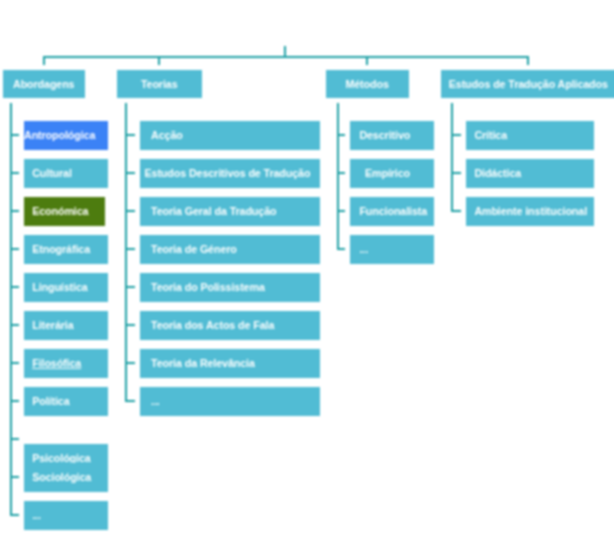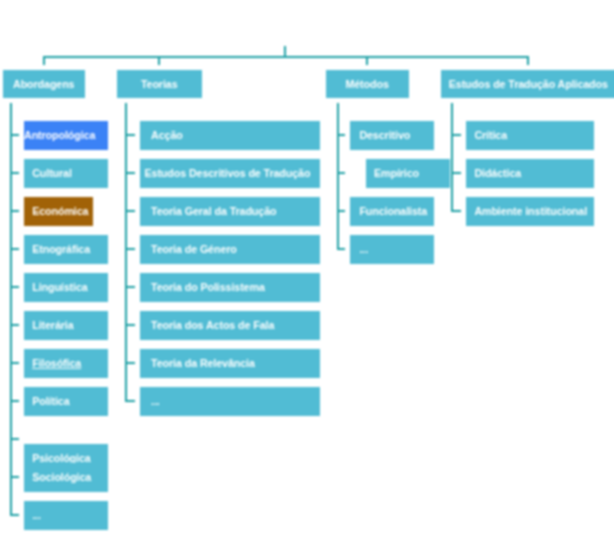--- a/index.html
+++ b/index.html
@@ -68,21 +68,21 @@
     <div class="leaves">
       <div class="stub" style="left: 9.6px; top: 134.45px; width: 9.8px; height: 2px; background: rgb(28, 159, 164);"></div>
       <div class="node leaf" style="left: 24px; top: 121.3px; width: 83.8px; height: 28.3px; padding-left: 0; background: #3b82f6; color: rgb(255, 255, 255);">
           <span>Antropológica</span>
         </div>
       <div class="stub" style="left: 9.6px; top: 172.45px; width: 9.8px; height: 2px; background: rgb(28, 159, 164);"></div>
       <div class="node leaf" style="left: 24px; top: 159.3px; width: 83.8px; height: 28.3px; padding-left: 8.2px; background: rgb(81, 188, 212); color: rgb(255, 255, 255);">
           <span>Cultural</span>
         </div>
       <div class="stub" style="left: 9.6px; top: 210.45px; width: 9.8px; height: 2px; background: rgb(28, 159, 164);"></div>
-      <div class="node leaf" style="left: 24px; top: 197.3px; width: 69px; height: 28.3px; padding-left: 8.2px; background: #a16207; color: rgb(255, 255, 255);">
+      <div class="node leaf" style="left: 24px; top: 197.3px; width: 81px; height: 28.3px; padding-left: 8.2px; background: #4d7c0f; color: rgb(255, 255, 255);">
           <span>Económica</span>
         </div>
       <div class="stub" style="left: 9.6px; top: 248.45px; width: 9.8px; height: 2px; background: rgb(28, 159, 164);"></div>
       <div class="node leaf" style="left: 24px; top: 235.3px; width: 83.8px; height: 28.3px; padding-left: 8.2px; background: rgb(81, 188, 212); color: rgb(255, 255, 255);">
           <span>Etnográfica</span>
         </div>
       <div class="stub" style="left: 9.6px; top: 286.45px; width: 9.8px; height: 2px; background: rgb(28, 159, 164);"></div>
       <div class="node leaf" style="left: 24px; top: 273.3px; width: 83.8px; height: 28.3px; padding-left: 8.2px; background: rgb(81, 188, 212); color: rgb(255, 255, 255);">
           <span>Linguística</span>
         </div>
@@ -156,21 +156,21 @@
     <div class="node branch" style="left: 325.6px; top: 69.7px; width: 83px; height: 28.7px; background: rgb(81, 188, 212); color: rgb(255, 255, 255);">
         <span>Métodos</span>
       </div>
     <div class="trunk" style="left: 336.6px; top: 103px; width: 2px; height: 147.45px; background: rgb(28, 159, 164);"></div>
     <div class="leaves">
       <div class="stub" style="left: 336.6px; top: 134.45px; width: 8.8px; height: 2px; background: rgb(28, 159, 164);"></div>
       <div class="node leaf" style="left: 350px; top: 121.3px; width: 83.6px; height: 28.3px; padding-left: 9.4px; background: rgb(81, 188, 212); color: rgb(255, 255, 255);">
           <span>Descritivo</span>
         </div>
       <div class="stub" style="left: 336.6px; top: 172.45px; width: 8.8px; height: 2px; background: rgb(28, 159, 164);"></div>
-      <div class="node leaf" style="left: 350px; top: 159.3px; width: 83.6px; height: 28.3px; padding-left: 8px; background: rgb(81, 188, 212); color: rgb(255, 255, 255); margin-left: 16px;">
+      <div class="node leaf" style="left: 350px; top: 159.3px; width: 83.6px; height: 28.3px; padding-left: 15px; background: rgb(81, 188, 212); color: rgb(255, 255, 255);">
           <span>Empírico</span>
         </div>
       <div class="stub" style="left: 336.6px; top: 210.45px; width: 8.8px; height: 2px; background: rgb(28, 159, 164);"></div>
       <div class="node leaf" style="left: 350px; top: 197.3px; width: 83.6px; height: 28.3px; padding-left: 9.4px; background: rgb(81, 188, 212); color: rgb(255, 255, 255);">
           <span>Funcionalista</span>
         </div>
       <div class="stub" style="left: 336.6px; top: 248.45px; width: 8.8px; height: 2px; background: rgb(28, 159, 164);"></div>
       <div class="node leaf" style="left: 350px; top: 235.3px; width: 83.6px; height: 28.3px; padding-left: 9.4px; background: rgb(81, 188, 212); color: rgb(255, 255, 255);">
           <span>...</span>
         </div>

